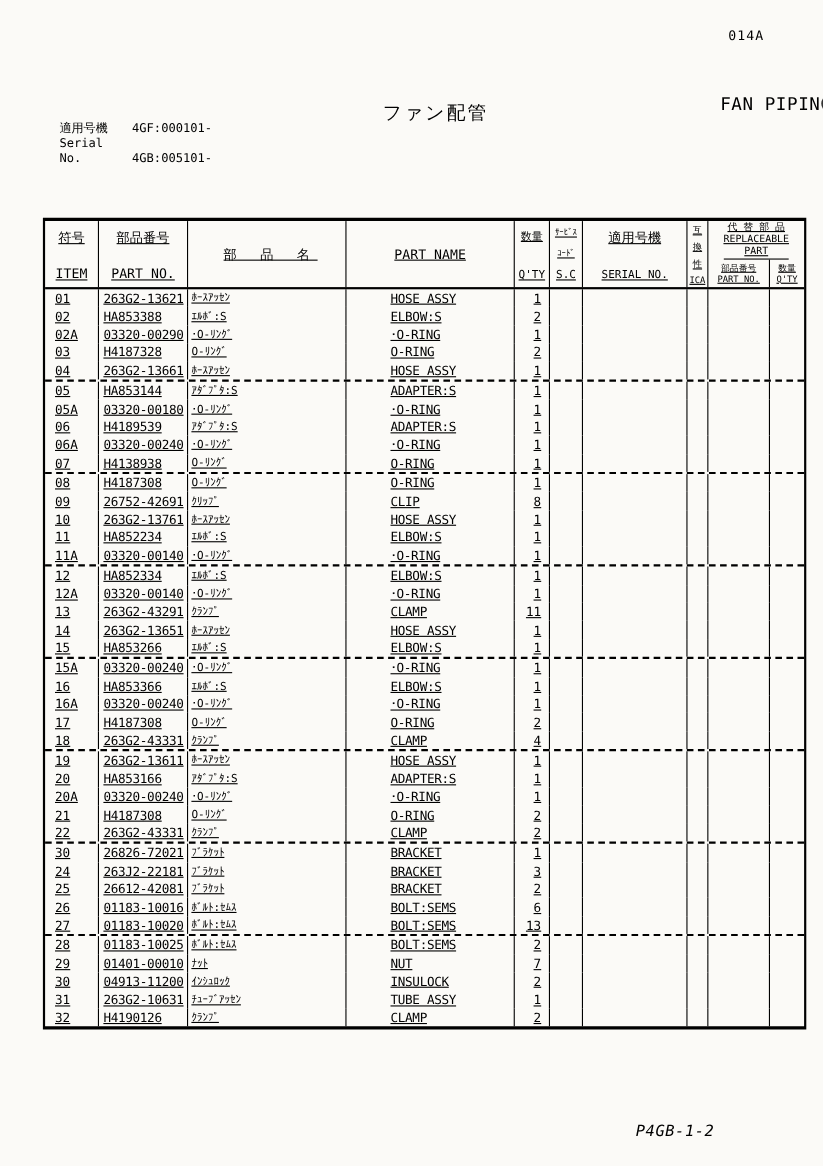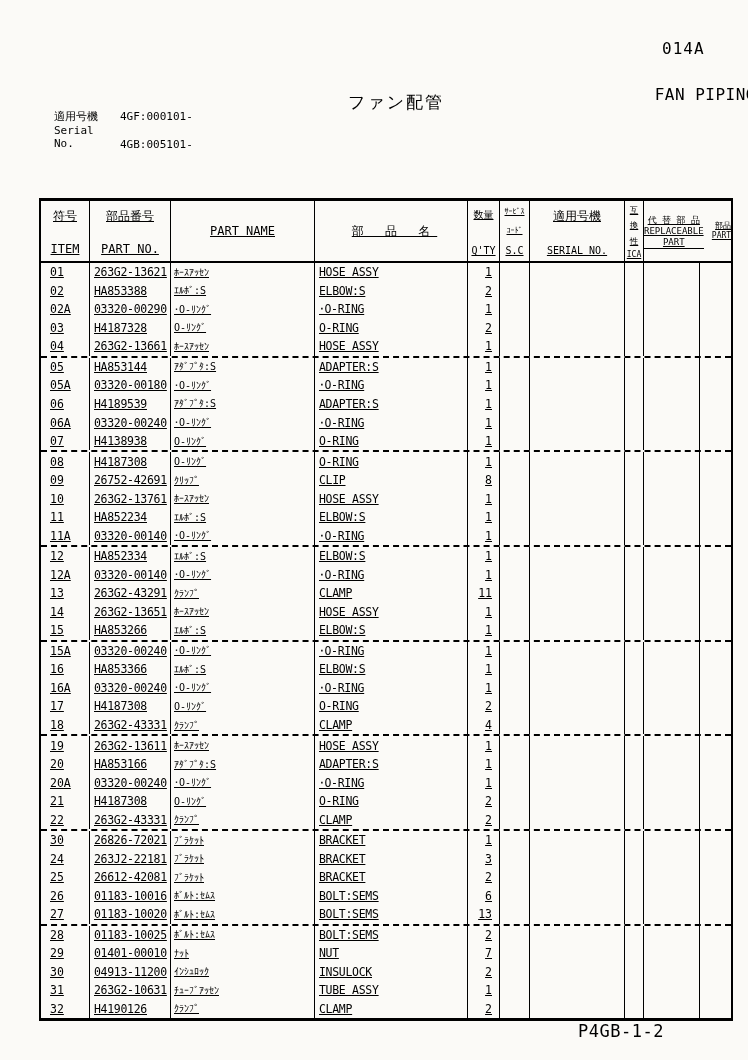--- a/index.html
+++ b/index.html
@@ -6,21 +6,21 @@
   body {
     width:748px; height:1060px;
     background:#fbfaf7;
     font-family:"DejaVu Sans Mono","Liberation Mono",monospace;
     color:#000;
     -webkit-font-smoothing:none;
   }
   .page { position:relative; width:748px; height:1060px; overflow:hidden; }
 
   
-  .doc-number { position:absolute; top:39px; left:662px; font-size:16px; letter-spacing:1px; }
+  .doc-number { position:absolute; top:25px; left:662px; font-size:12px; letter-spacing:1px; }
   .title-ja  { position:absolute; top:59px; left:44px; width:704px; text-align:center; font-size:17px; letter-spacing:2px;margin-top:32px; }
   .title-en  { position:absolute; top:85px; left:52px; width:704px; text-align:right; font-size:16px; letter-spacing:0.5px; }
   .serial-block { position:absolute; top:110px; left:54px; font-size:11px; line-height:13.5px; }
   .serial-block .lbl { display:inline-block; width:66px; }
 
   
   :root { --cols: 49px 81px 144px 153px 32px 30px 95px 19px 56px 31px; }
   .parts-table {
     position:absolute; left:39px; top:198px; width:690px;
     border:2px solid #000; border-top-width:3px; border-bottom-width:3px;
@@ -32,41 +32,41 @@
         align-items:center; justify-content:space-between; padding:7px 0 5px; font-size:12px; overflow:hidden; }
   .th:last-child { border-right:none; }
   .th.center1 { justify-content:center; padding:0; }
   .th .sm  { font-size:10px; }
   .th .xs  { font-size:8px; line-height:9px; }
   .spaced  { letter-spacing:7px; padding-left:7px; }
   .th-sc   { padding:6px 0 5px; }
   .th-ica  { padding:3px 0 2px; font-size:8.5px; line-height:12px; }
   .th-ica .v { line-height:12px; }
   .th-ica .xs { line-height:9px; }
-  .th-repl { grid-column:9 / 11; display:flex; flex-direction:row; padding:0; border-right:none; }
+  .th-repl { grid-column:9 / 11; display:flex; flex-direction:column; padding:0; border-right:none; }
   .repl-top { height:35px; box-sizing:border-box; border-bottom:1.5px solid #000; text-align:center;
               font-size:9px; line-height:11px; padding-top:1px; }
   .repl-bottom { flex:1; display:flex; }
   .repl-cell { box-sizing:border-box; width:56px; display:flex; flex-direction:column; align-items:center;
                justify-content:center; font-size:8px; line-height:10px; border-right:1.5px solid #000; }
   .repl-cell:last-child { width:31px; border-right:none; }
 
-  .tbody { display:flex; flex-direction:column; height:755px; }
+  .tbody { display:flex; flex-direction:column; height:670px; }
   .row { flex:1; display:grid; grid-template-columns:var(--cols); box-sizing:border-box; }
   .row.group-start { border-top:2px dashed #000; }
   .td { box-sizing:border-box; border-right:1.5px solid #000; display:flex; align-items:center;
         font-size:11.5px; overflow:hidden; white-space:nowrap; }
   .td:last-child { border-right:none; }
   .c-item   { padding-left:9px; }
   .c-partno { padding-left:4px; letter-spacing:-0.3px; }
   .c-nameja { padding-left:3px; font-size:10px; }
-  .c-nameen { padding-left:4px; letter-spacing:-0.3px; }
+  .c-nameen { padding-left:4px; letter-spacing:-0.3px;margin-left:36px; }
   .c-qty    { justify-content:flex-end; padding-right:7px; }
 
-  .footer-code { position:absolute; top:1021px; left:578px; font-size:17px; letter-spacing:0.5px; }
+  .footer-code { position:absolute; top:1021px; left:578px; font-size:14px; letter-spacing:0.5px;font-style:italic; }
 </style>
 </head>
 <body>
 
 <div class="page">
 
   <div class="doc-number">014A</div>
   <div class="title-ja">ファン配管</div>
   <div class="title-en">FAN PIPING</div>
 
@@ -83,24 +83,24 @@
     <div class="thead">
       <div class="th">
         <span>符号</span>
         <span>ITEM</span>
       </div>
       <div class="th">
         <span>部品番号</span>
         <span>PART NO.</span>
       </div>
       <div class="th center1">
+        <span class="spaced">部 品 名</span>
+      </div>
+      <div class="th center1">
         <span>PART NAME</span>
-      </div>
-      <div class="th center1">
-        <span class="spaced">部 品 名</span>
       </div>
       <div class="th">
         <span class="sm">数量</span>
         <span class="sm">Q'TY</span>
       </div>
       <div class="th th-sc">
         <span class="xs">ｻｰﾋﾞｽ</span>
         <span class="xs">ｺｰﾄﾞ</span>
         <span class="sm">S.C</span>
       </div>

